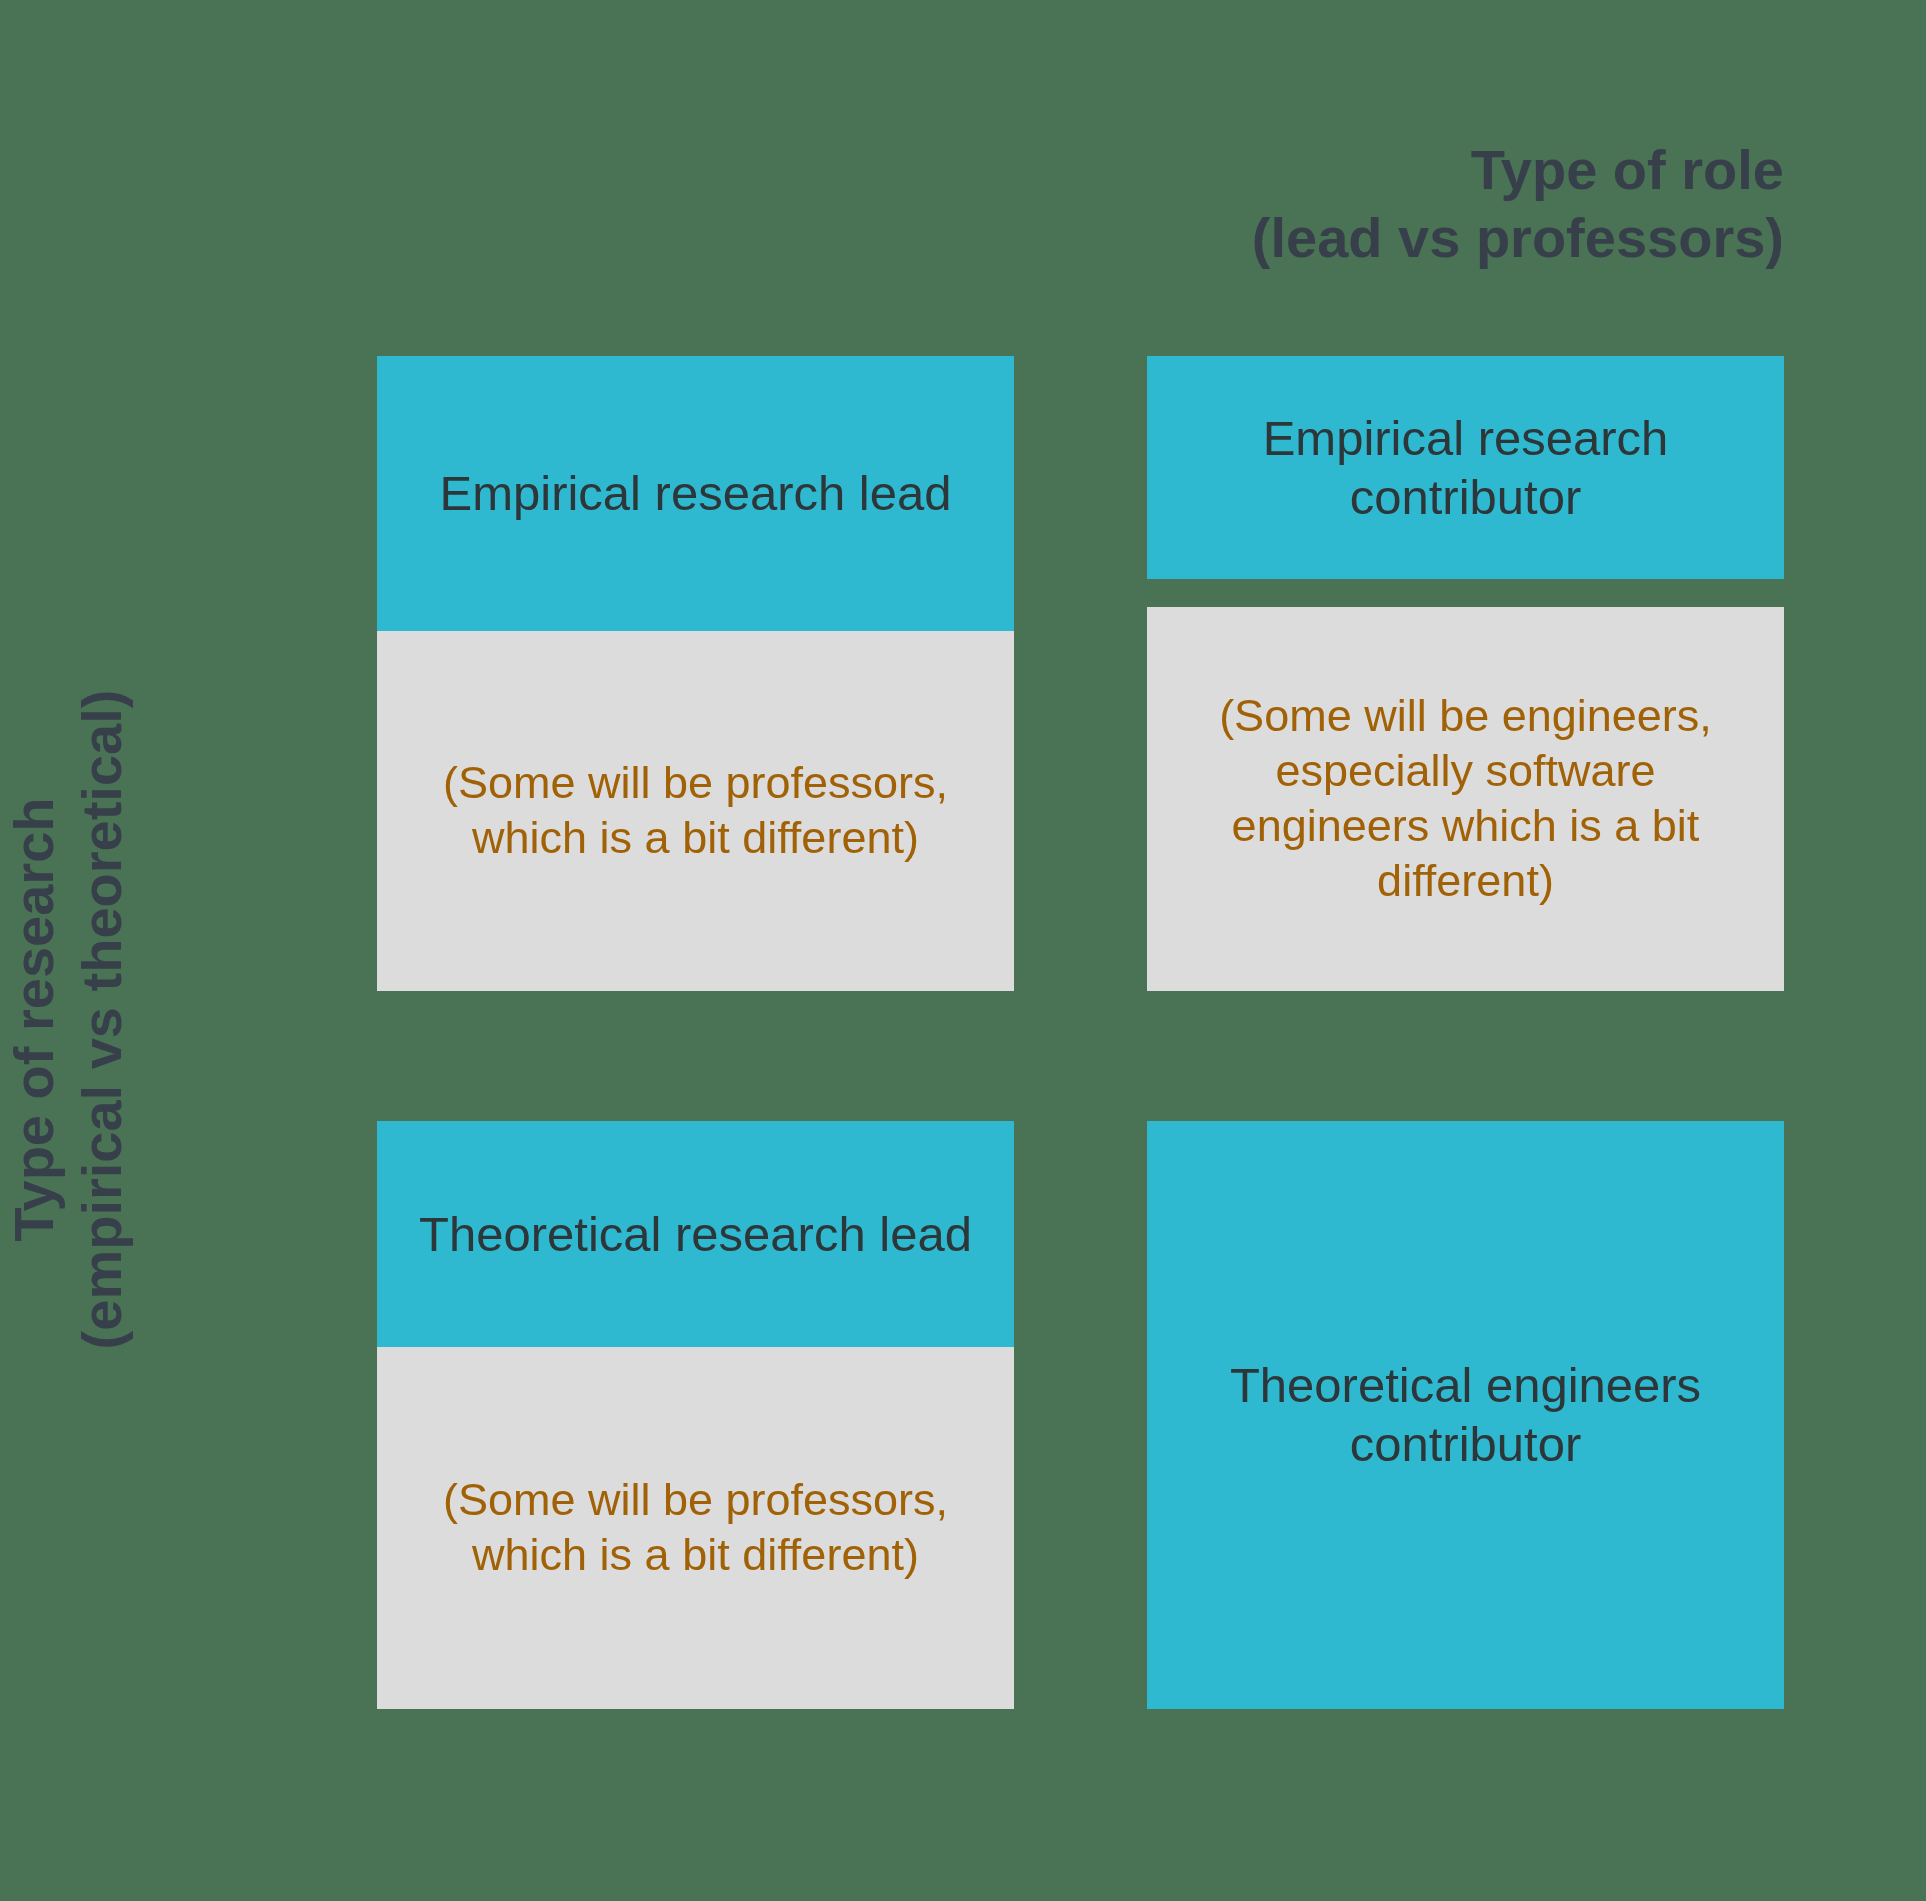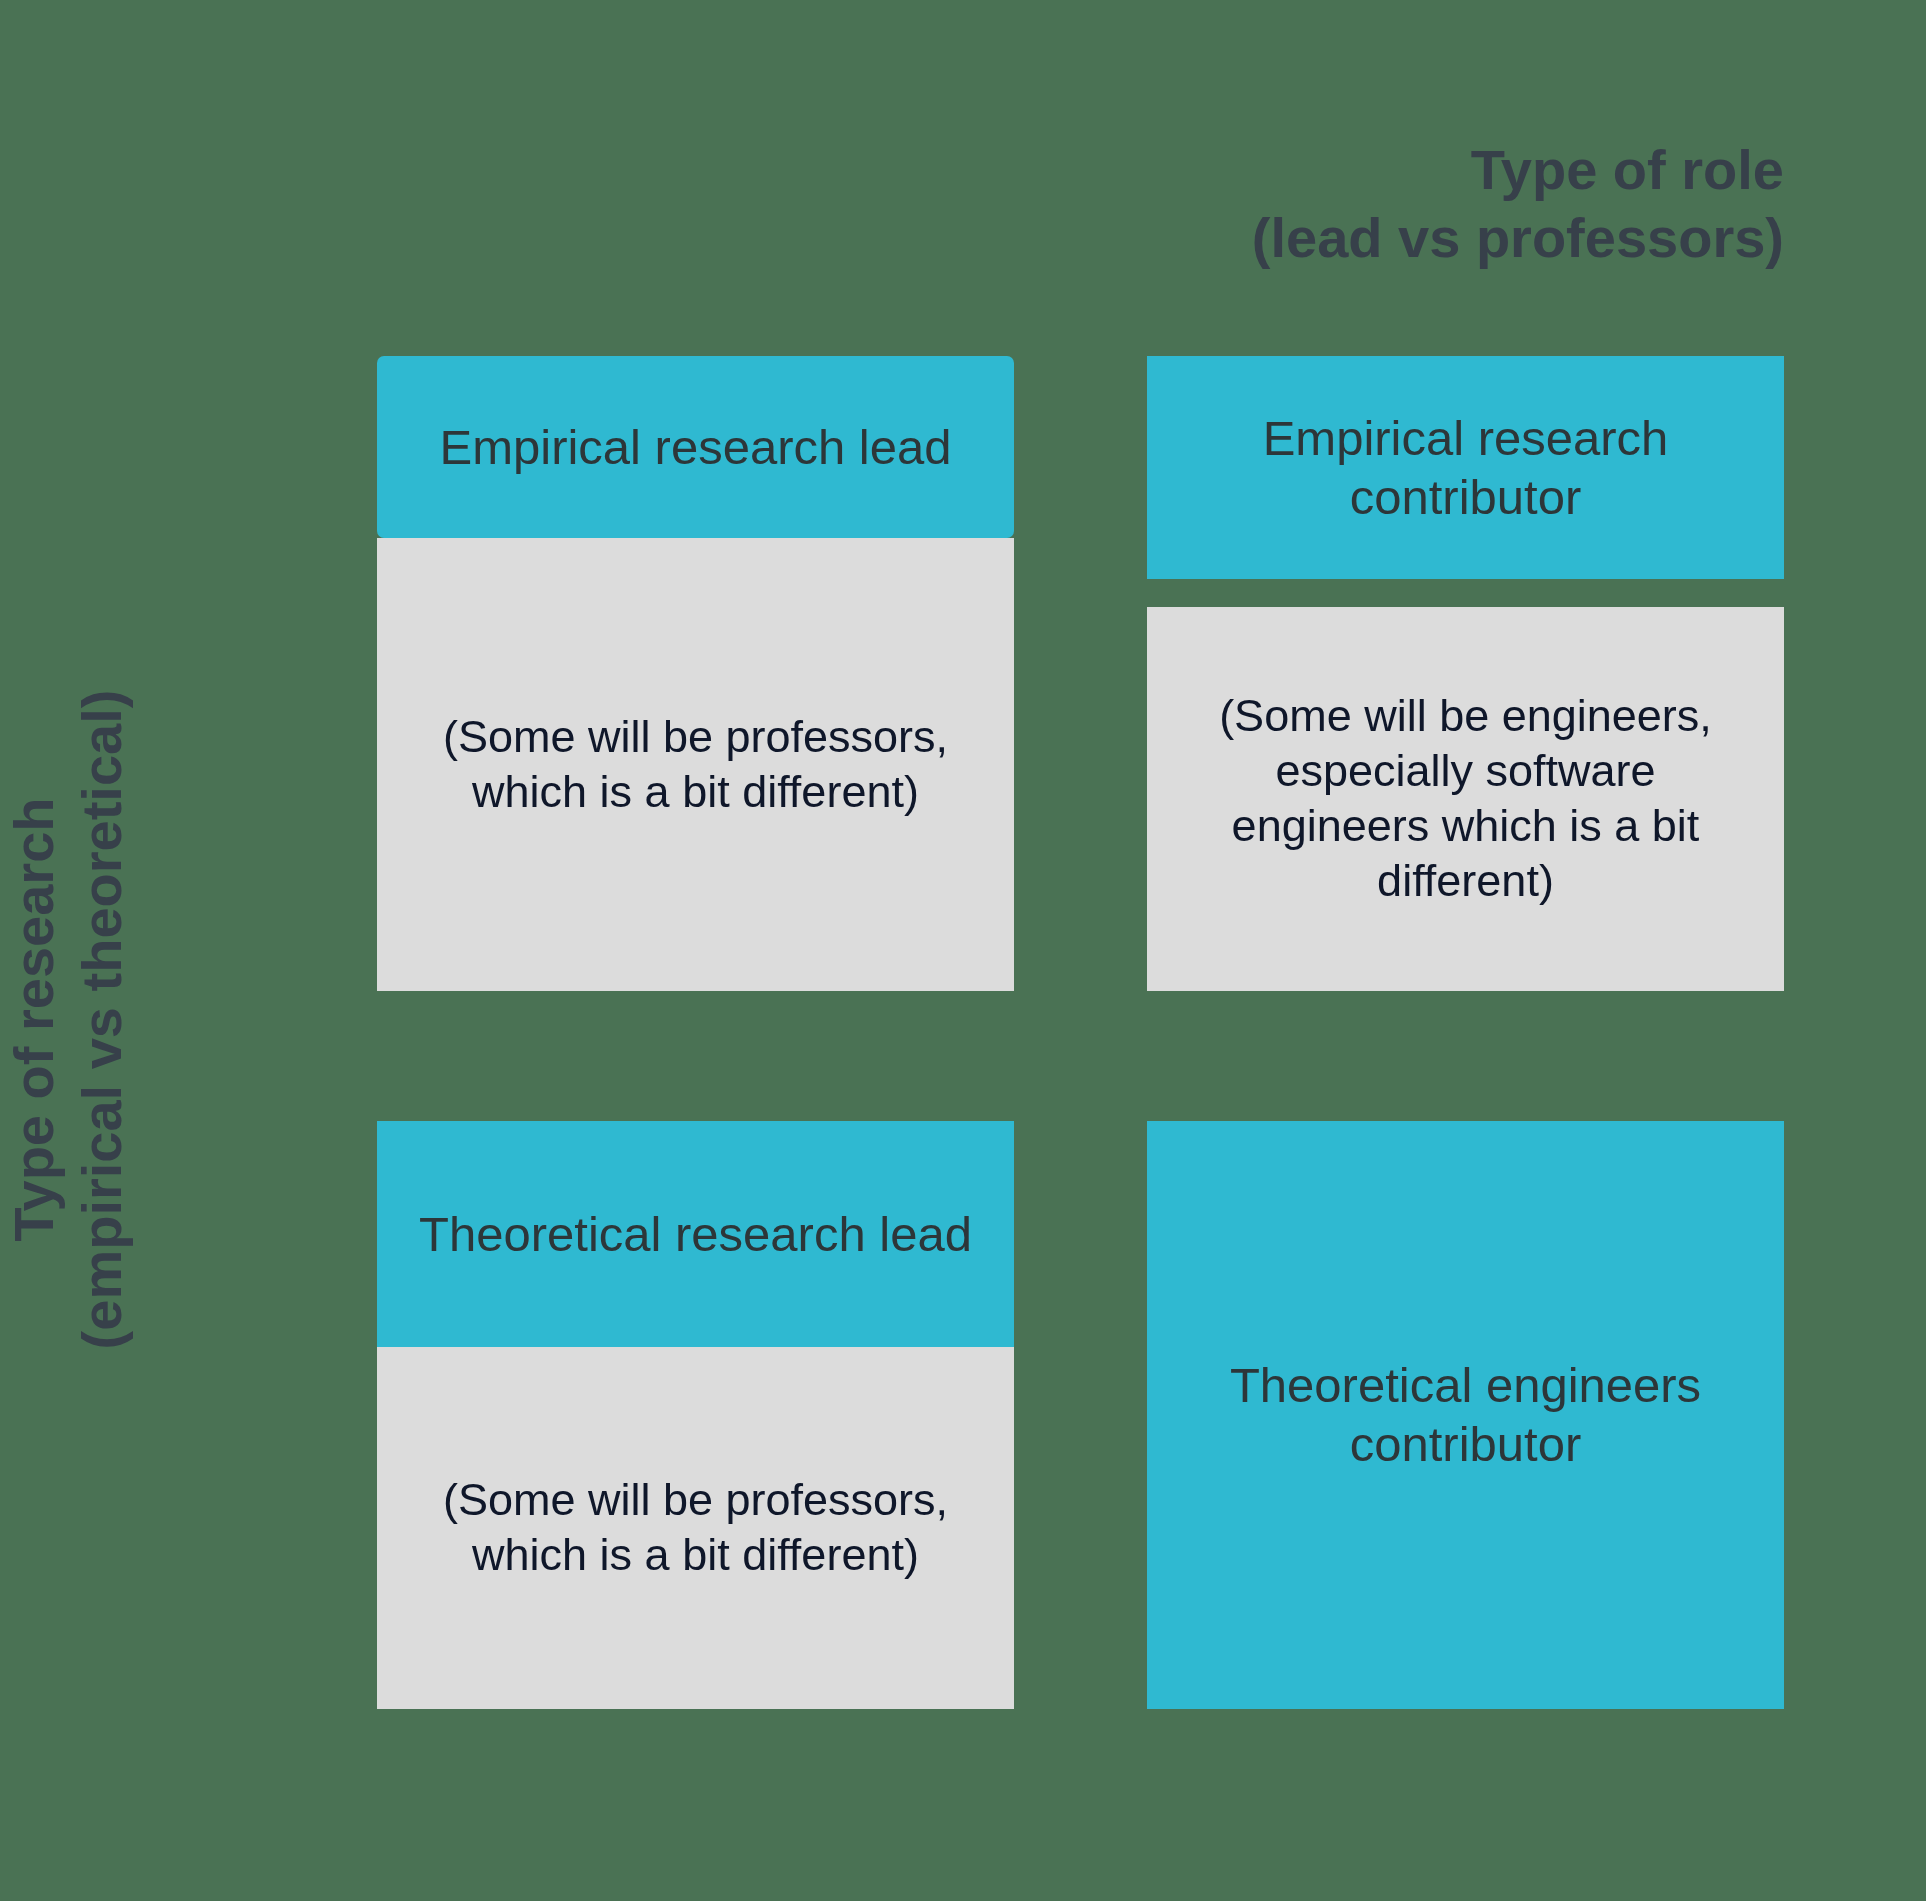--- a/index.html
+++ b/index.html
@@ -74,34 +74,34 @@
     text-align: center;
     display: flex;
     align-items: center;
     justify-content: center;
     padding: 0 23.6px;
     box-sizing: border-box;
     flex: 0 0 auto;
   }
   .cell-body {
     background: #dcdcdc;
-    color: #0f172a;
+    color: #a16207;
     font-size: 45px;
     line-height: 1.22;
     text-align: center;
     display: flex;
     align-items: center;
     justify-content: center;
     padding: 0 27px;
     box-sizing: border-box;
     flex: 1 1 auto;
   }
 
   
-  #cell-empirical-lead .cell-header        { height: 182px; border-radius: 7px; }
+  #cell-empirical-lead .cell-header        { height: 275px; }
   #cell-empirical-contributor .cell-header { height: 223px; }
   #cell-theoretical-lead .cell-header      { height: 226px; }
 
   
   #cell-theoretical-contributor .cell-header {
     height: 100%;
     flex: 1 1 auto;
   }
 </style>
 </head>

